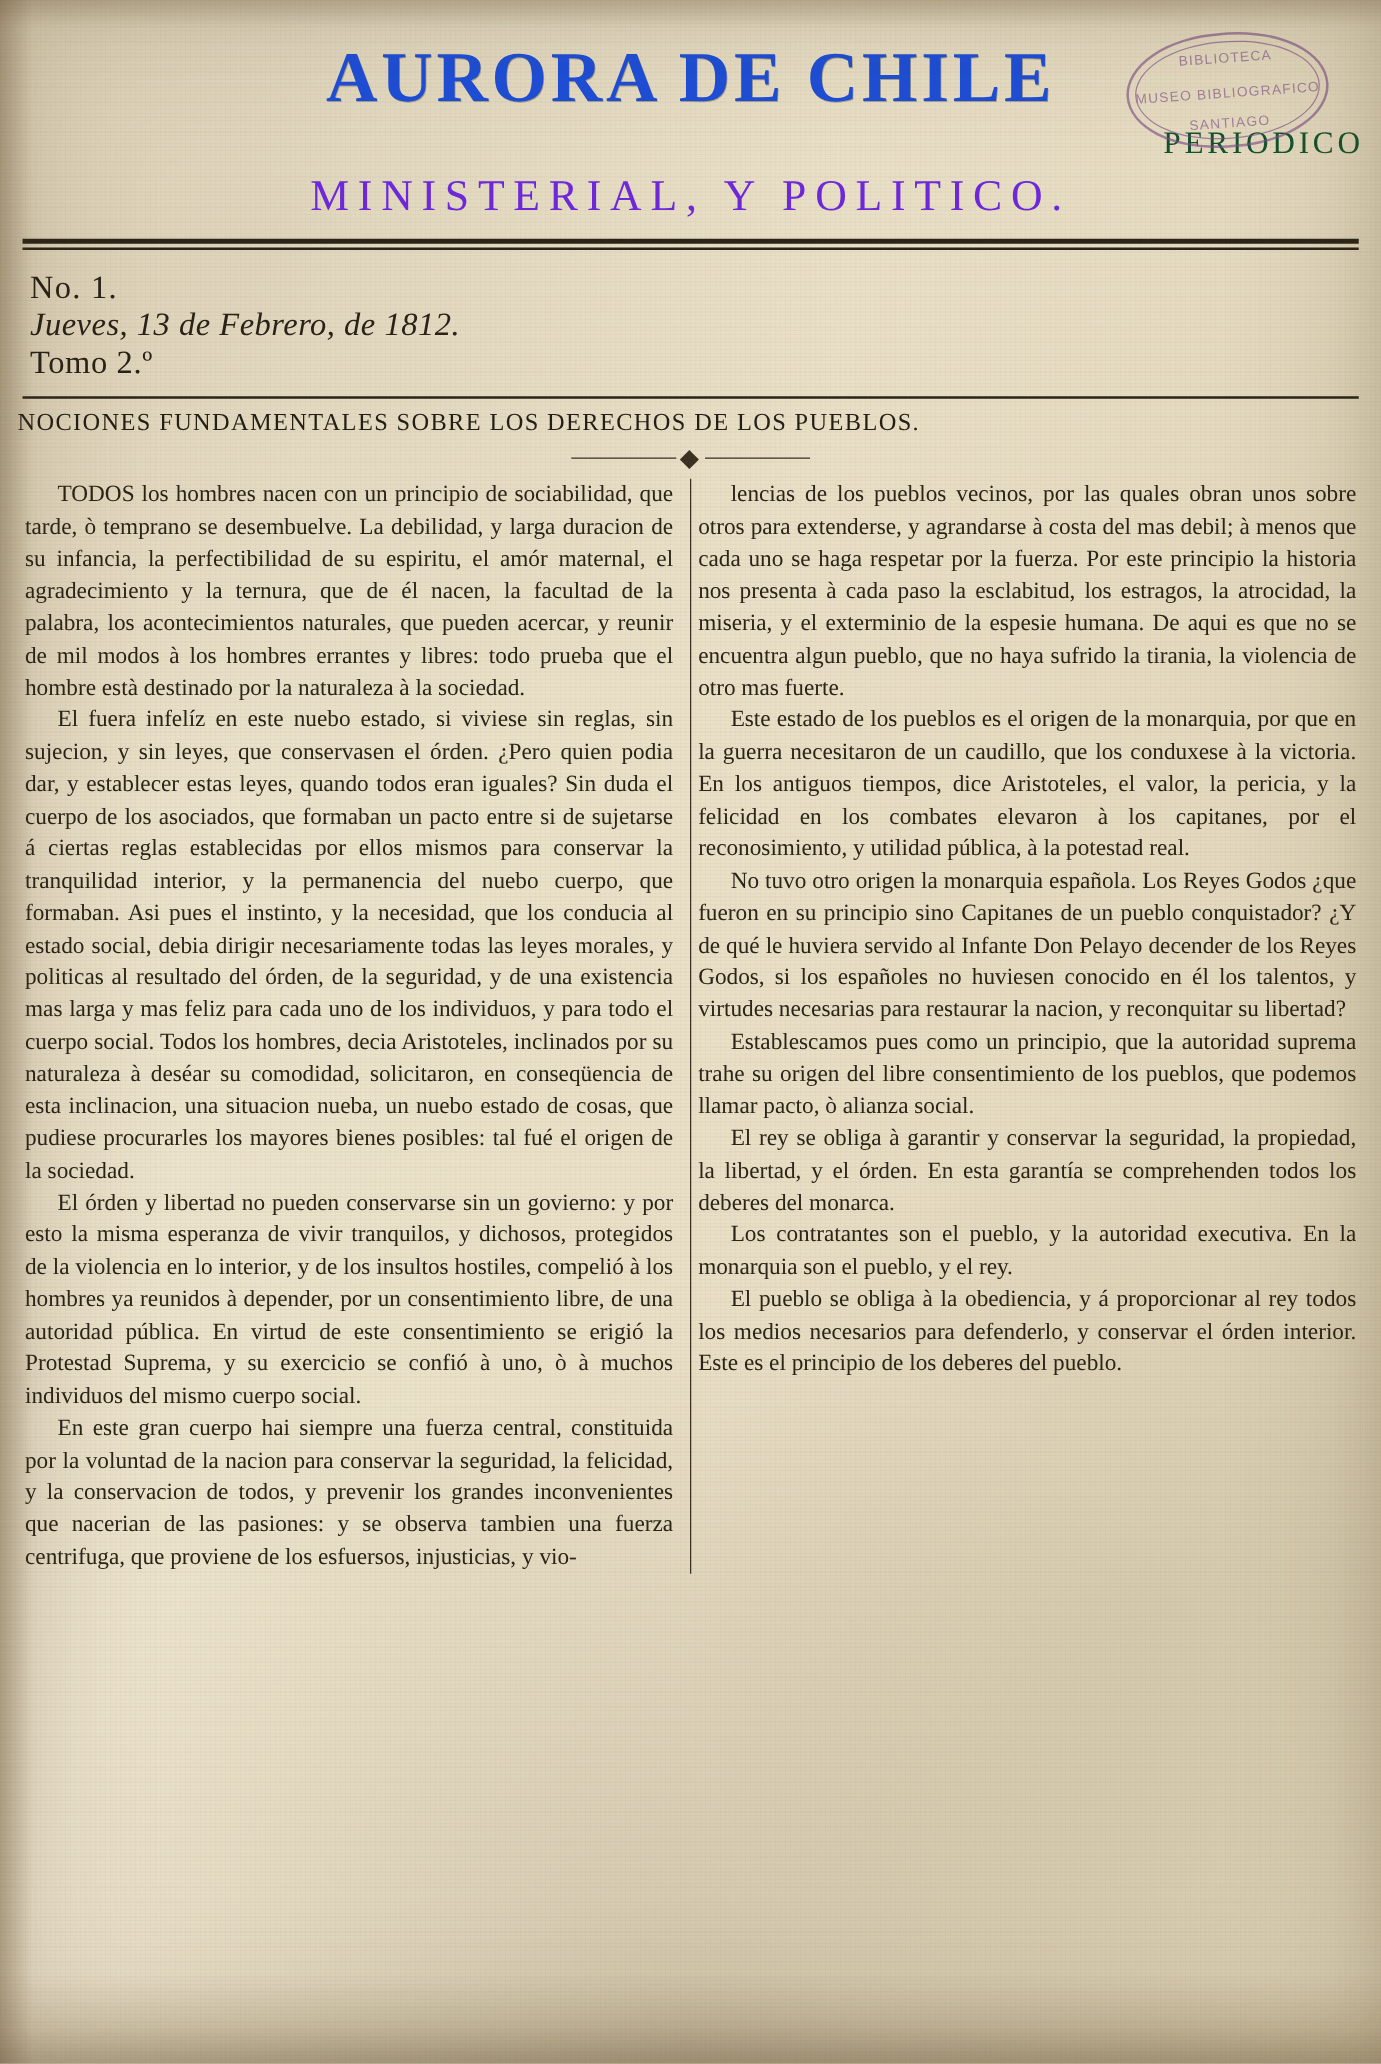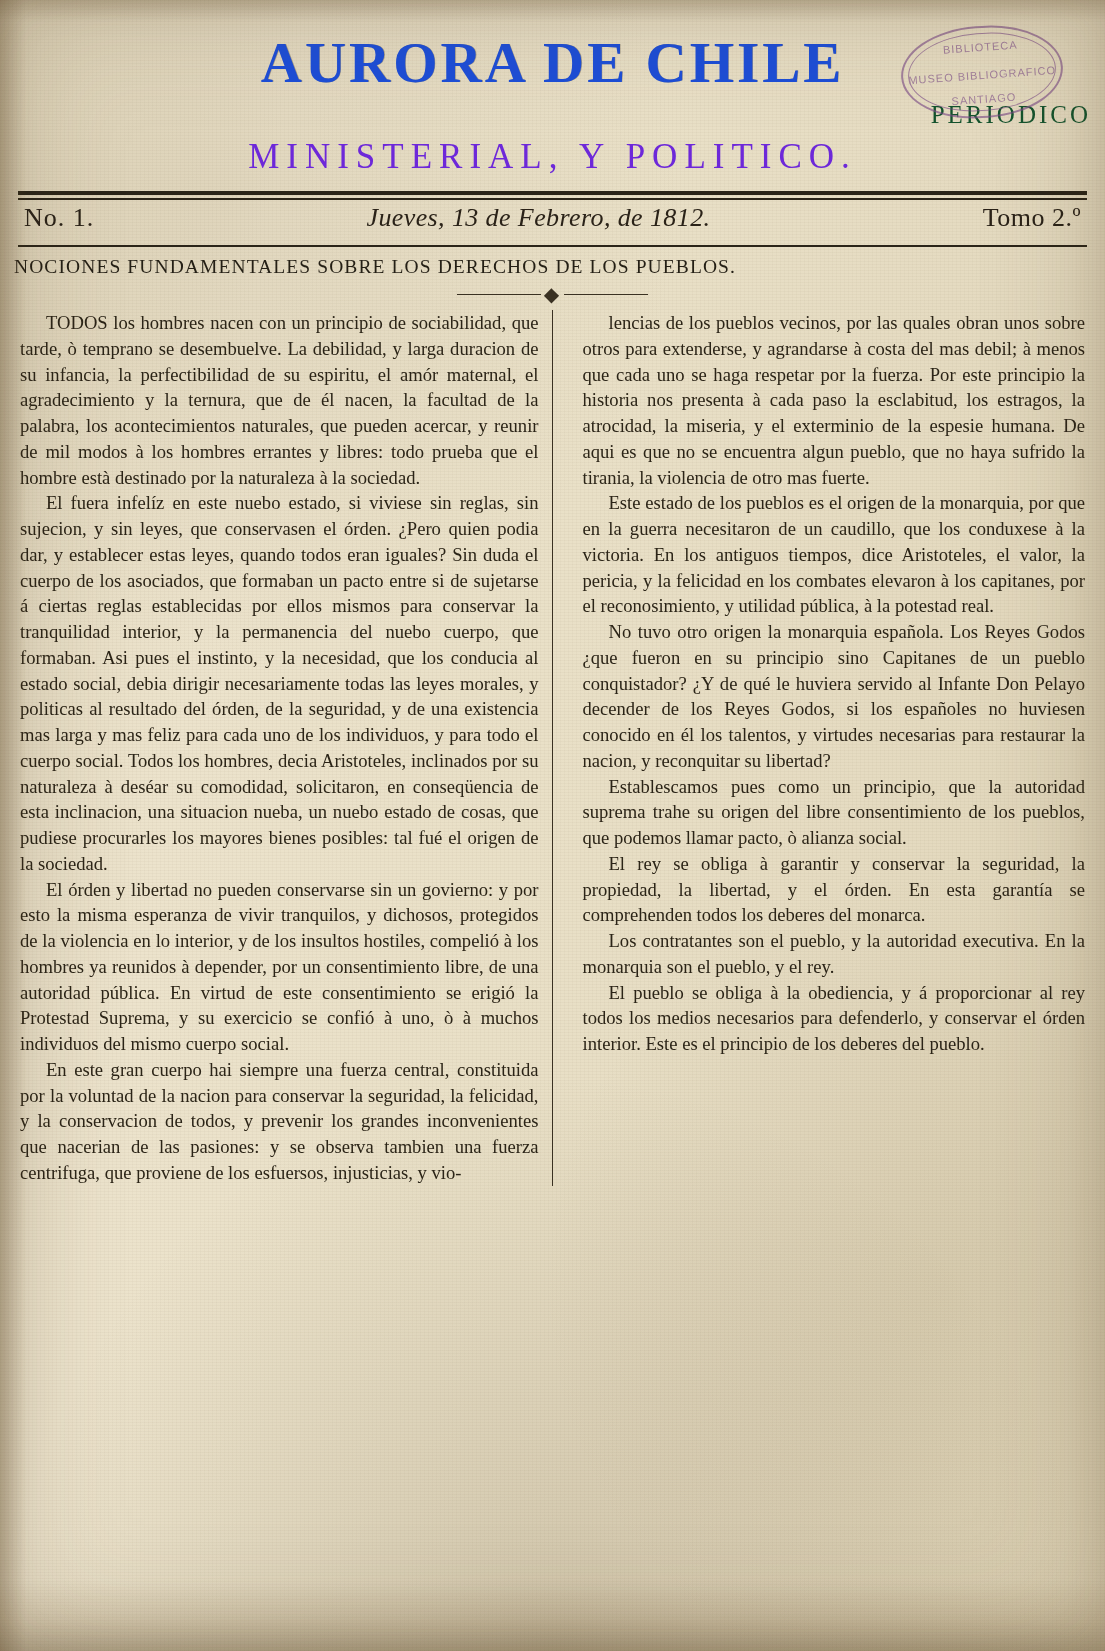--- a/index.html
+++ b/index.html
@@ -79,24 +79,25 @@
     border-top: 4px solid #2a2418;
     border-bottom: 2px solid #2a2418;
     height: 3px;
   }
   .rule-single {
     margin: 6px 4px 0 4px;
     border-top: 2.5px solid #2a2418;
   }
   .issueline {
     display: flex;
-    align-items: center;
+    align-items: flex-start;
     justify-content: space-between;
-    padding: 3px 10px 6px 10px;
+    padding: 15px 10px 6px 10px;
     font-size: 27px;
+    flex-direction: column;
   }
   .issue-no { font-size: 26px; letter-spacing: 1px; }
   .issue-date { font-size: 26px; font-style: italic; letter-spacing: 0.4px; }
   .issue-tomo { font-size: 26px; letter-spacing: 0.5px; }
 
   .section-head {
     font-size: 19.5px;
     letter-spacing: 1.1px;
     padding-top: 9px;
     padding-bottom: 2px;
@@ -154,21 +155,21 @@
   .col {
     width: 50%;
     box-sizing: border-box;
     font-size: 18.6px;
     line-height: 1.385;
     text-align: justify;
     color: #2b2417;
     hyphens: manual;
   }
   .col.left { padding-right: 13px; border-right: 1.4px solid #3a3122; }
-  .col.right { padding-left: 30px; }
+  .col.right { padding-left: 6px; }
   .col p {
     margin: 0;
     text-indent: 26px;
   }
   .col p.first-par { text-indent: 26px; }
 
   .fold {
     position: absolute;
     left: 0; right: 0; bottom: 0; height: 72px;
     background: linear-gradient(180deg, rgba(120,95,55,0) 0%, rgba(120,95,55,0.16) 60%, rgba(90,70,35,0.30) 100%);

